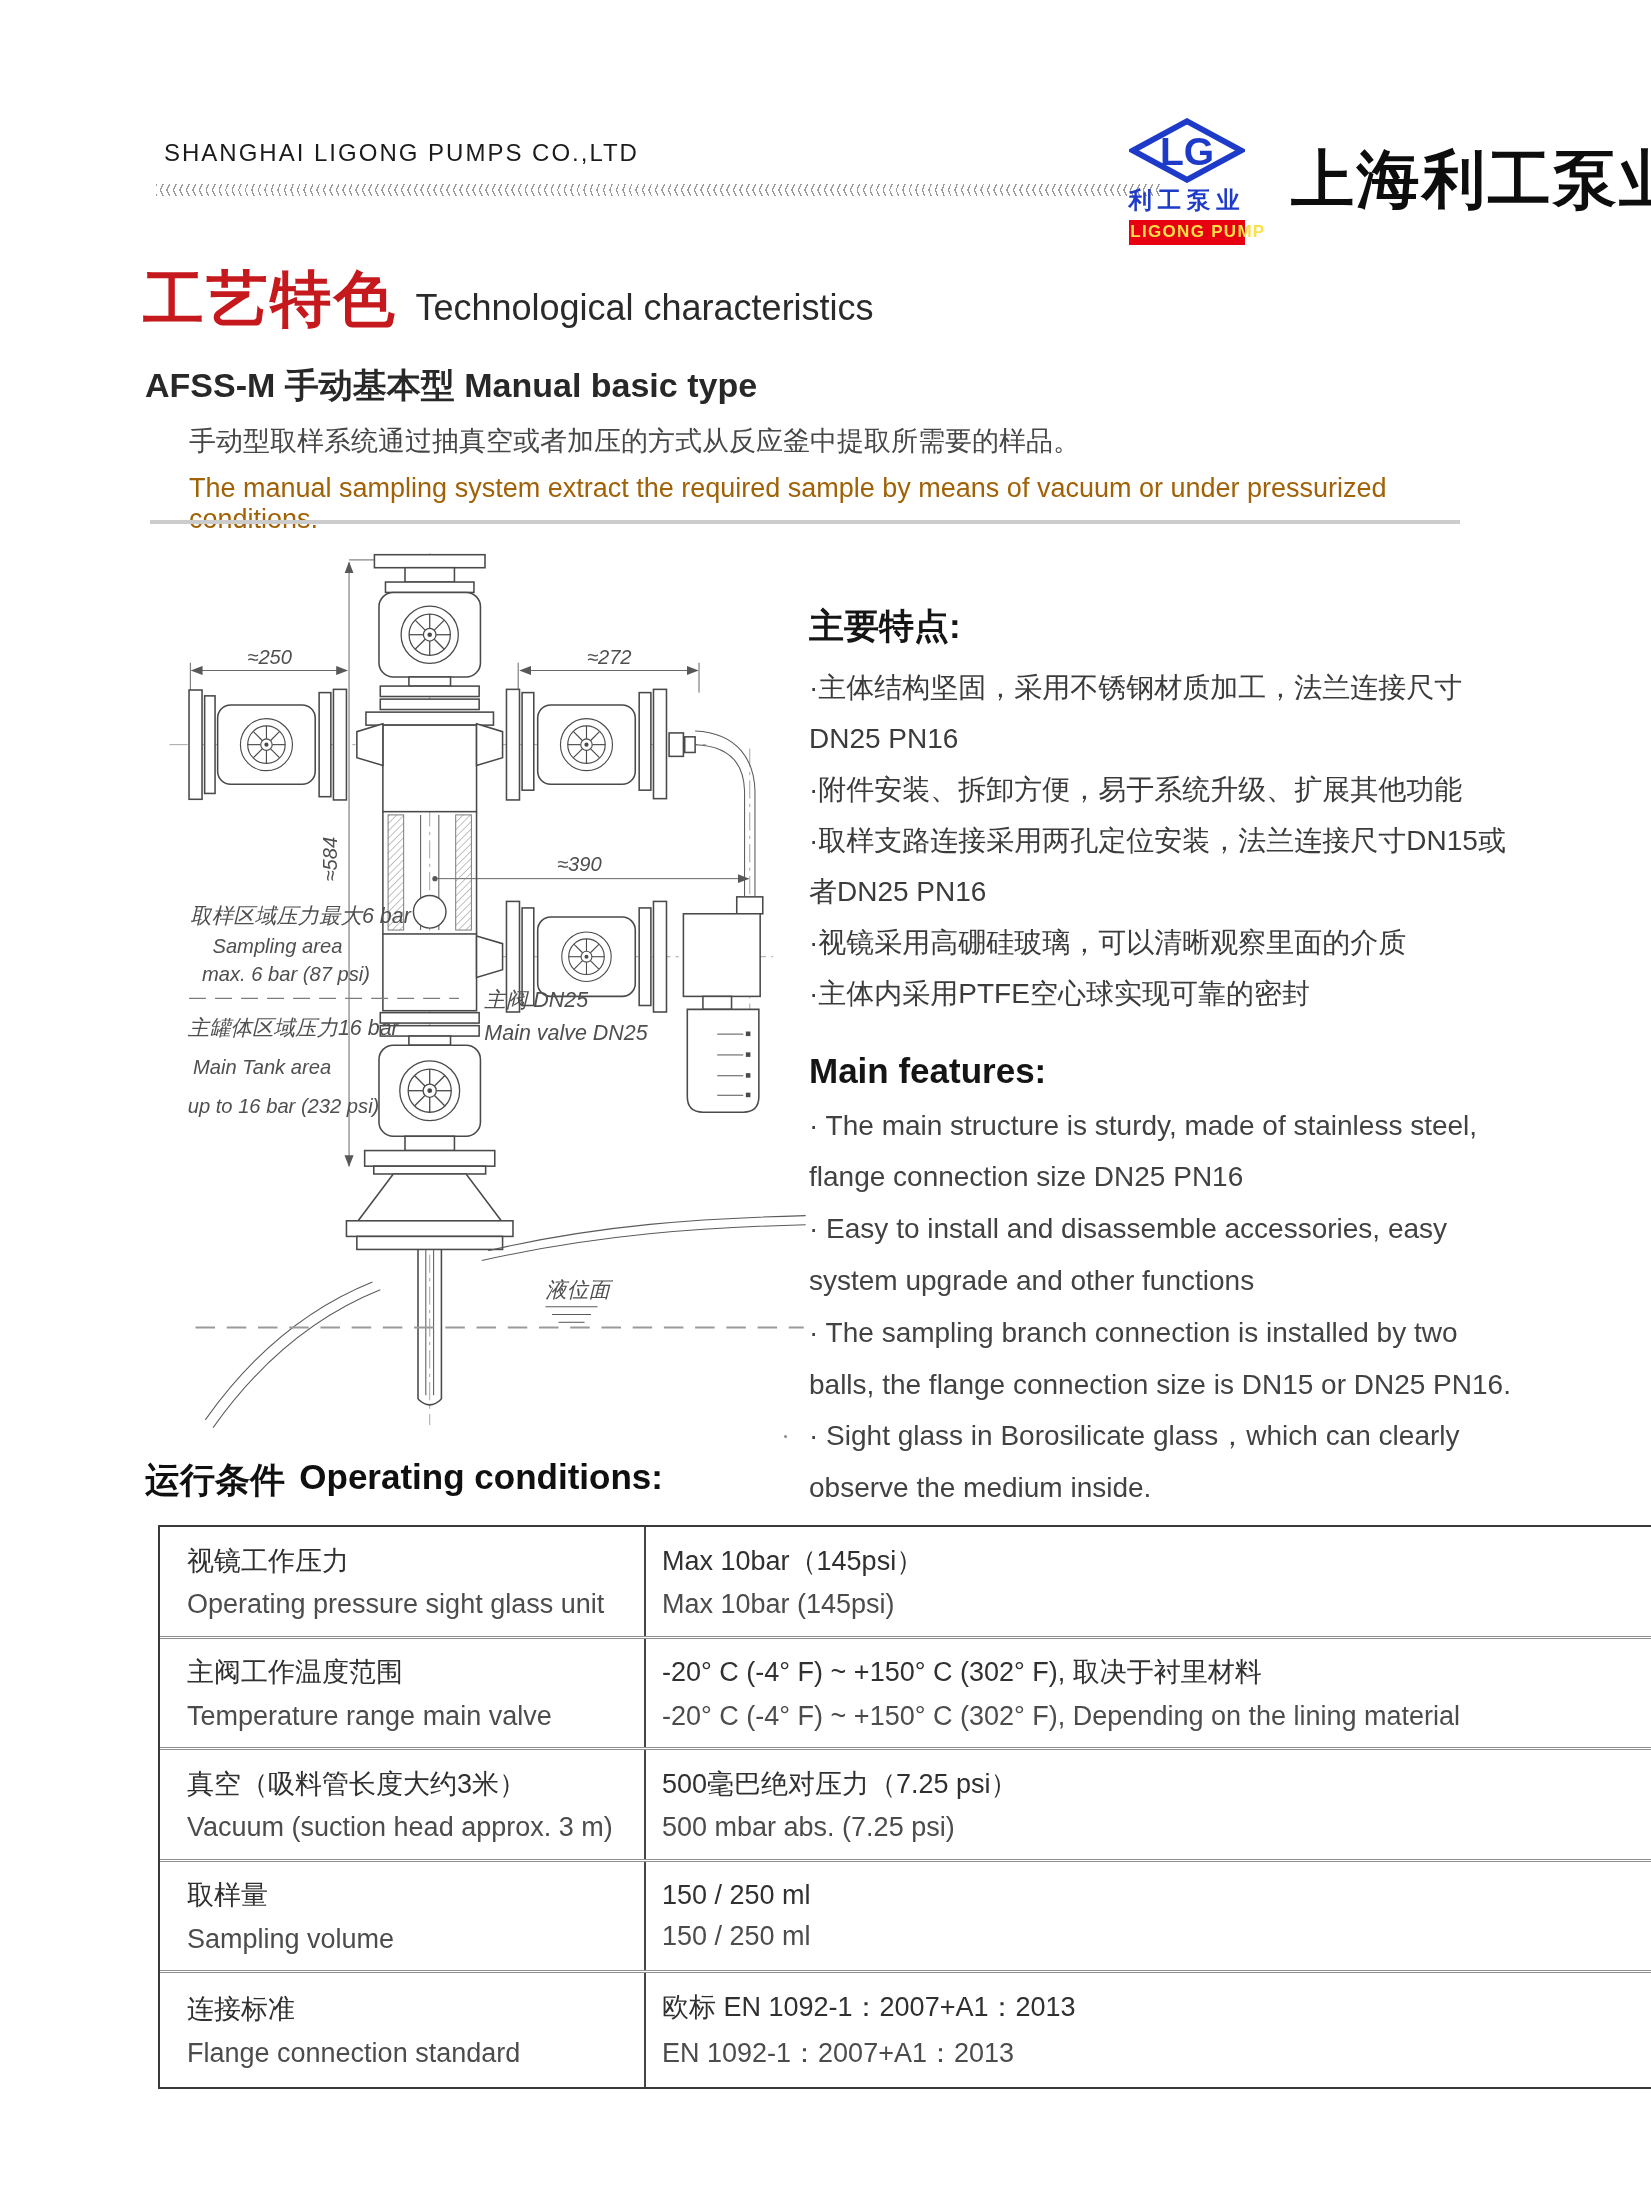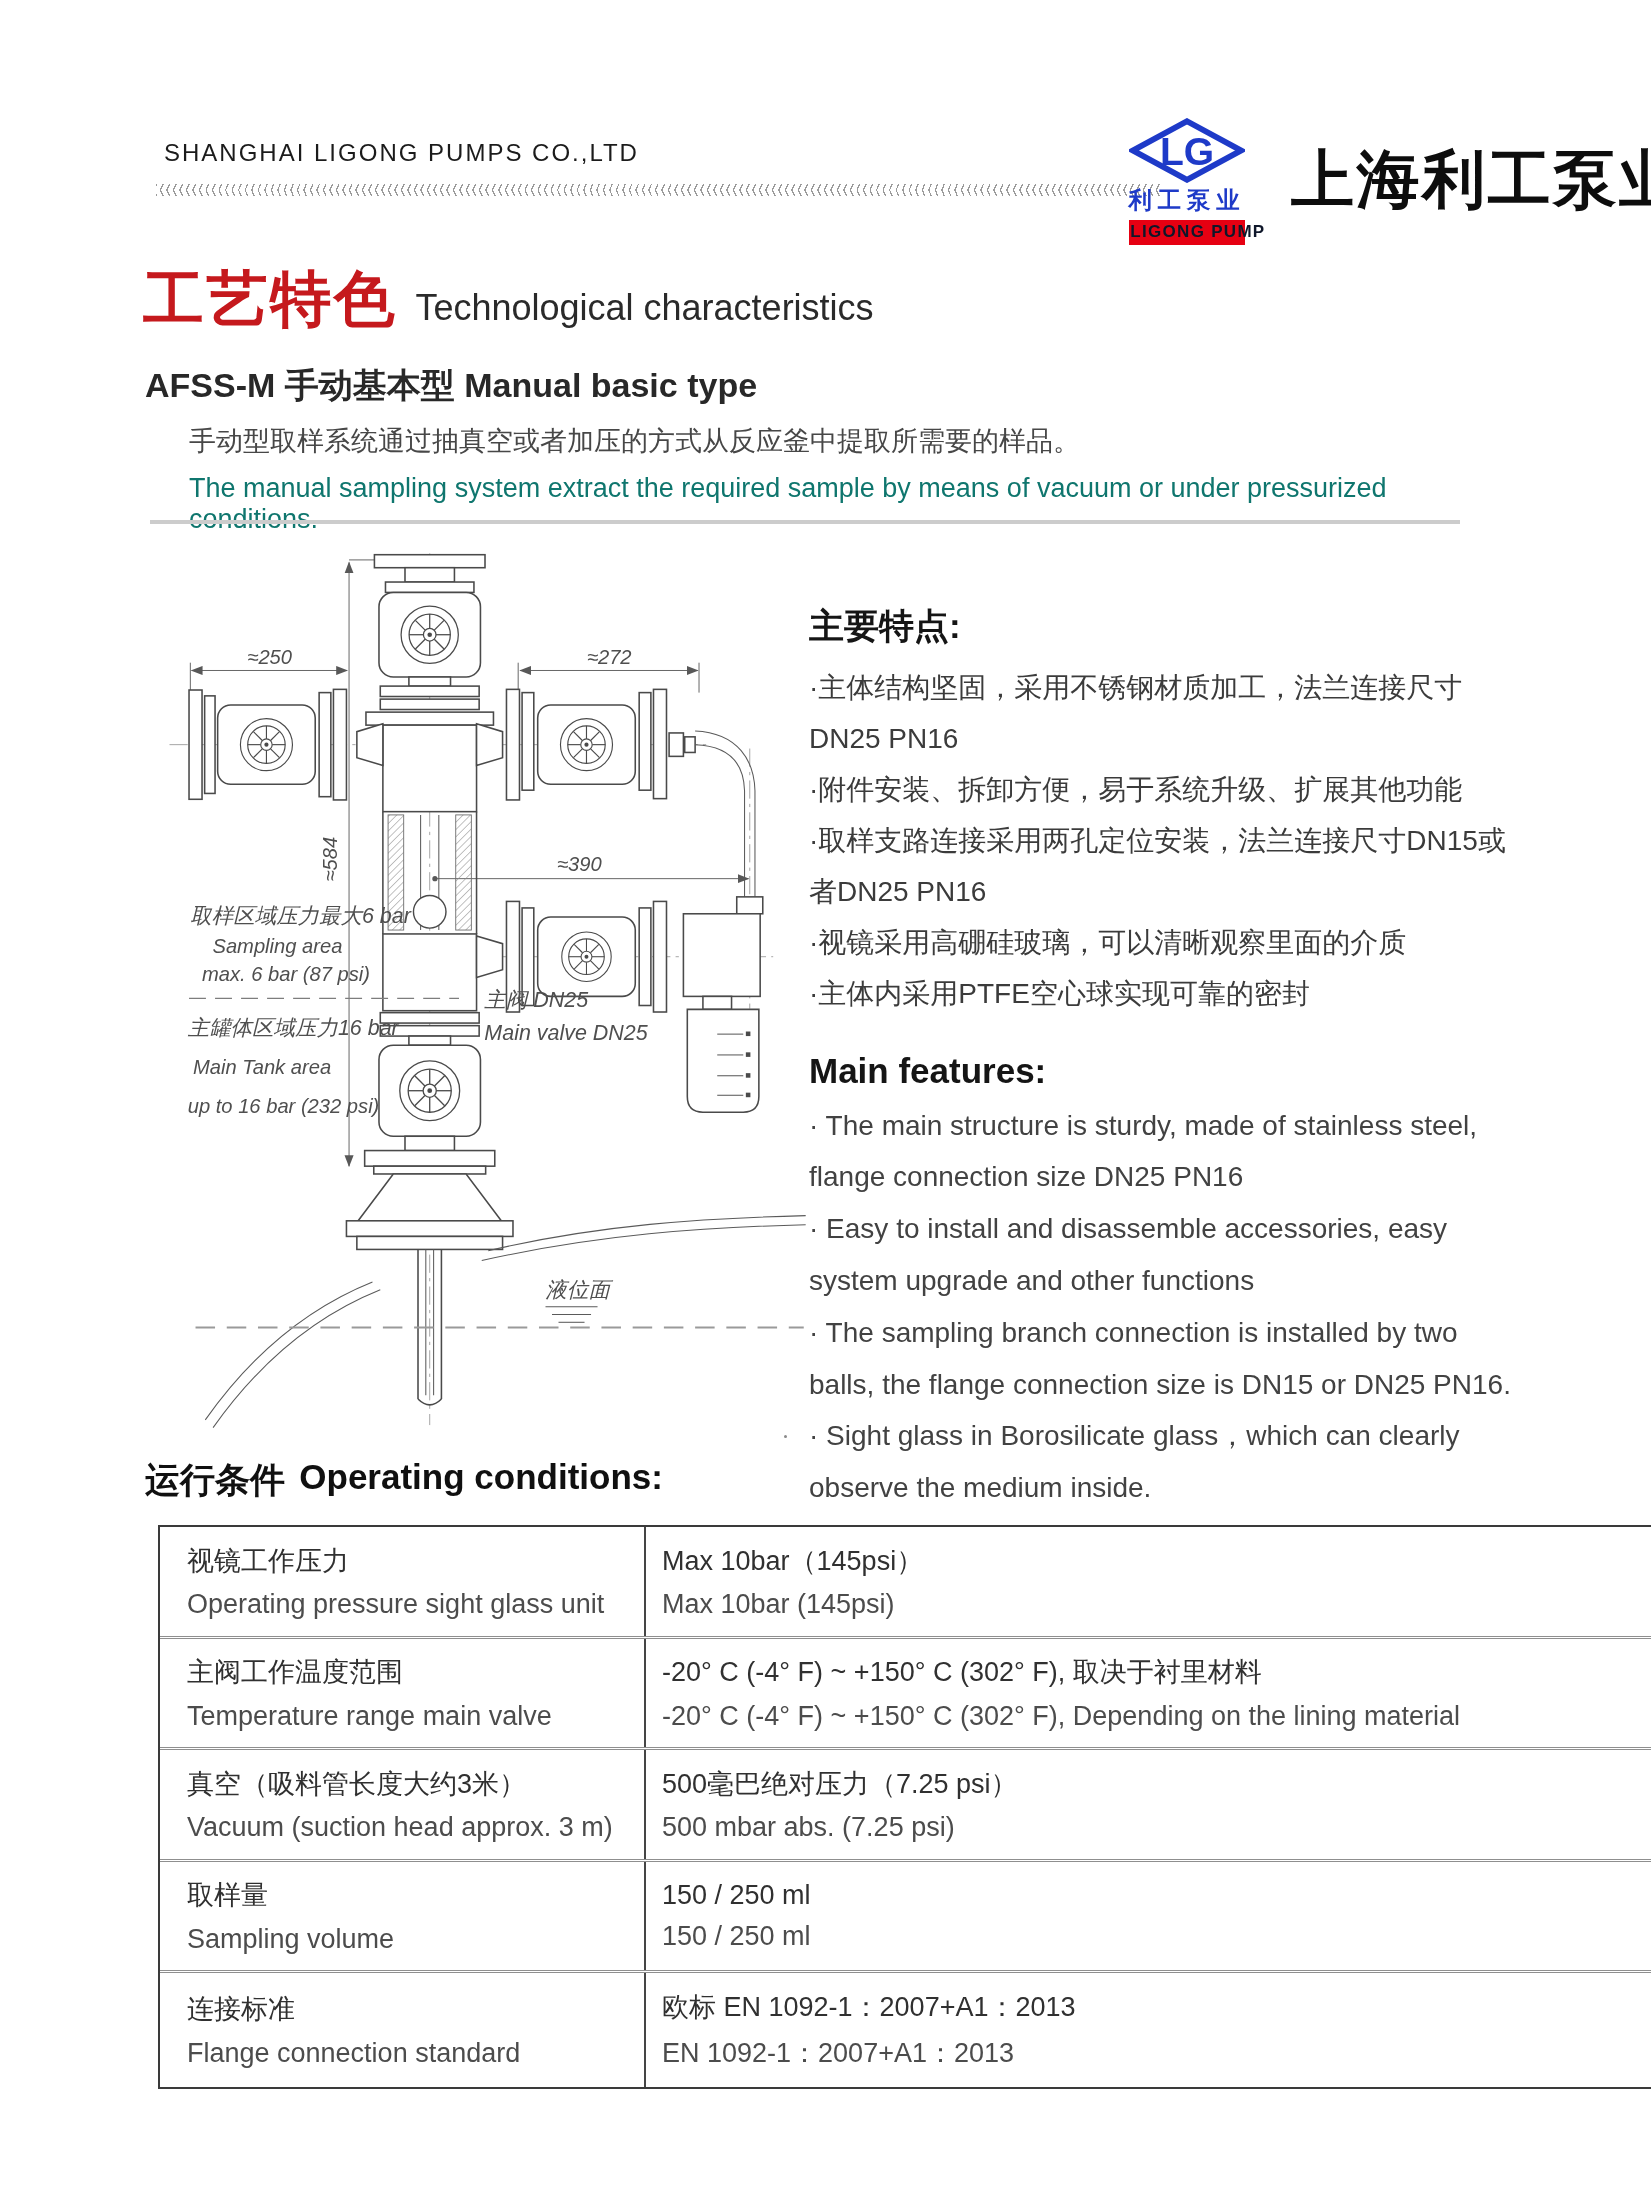--- a/index.html
+++ b/index.html
@@ -11,32 +11,32 @@
 
   
   .company{left:164px;top:139px;font-size:24px;letter-spacing:2px;color:#1b1b1b;}
   .chevron{left:156px;top:184px;width:1004px;height:11.7px;}
   .chevron .half{height:5.9px;}
   .chevron .h1{background:repeating-linear-gradient(115deg,#9b9b9b 0 1.3px,transparent 1.3px 5.9px);}
   .chevron .h2{background:repeating-linear-gradient(65deg,#9b9b9b 0 1.3px,transparent 1.3px 5.9px);}
 
   .logo{left:1129px;top:118px;width:116px;display:flex;flex-direction:column;align-items:center;}
   .logo-cn{font-size:23.4px;font-weight:bold;color:#1e3ac8;letter-spacing:5.9px;margin-top:1.3px;white-space:nowrap;}
-  .logo-en{box-sizing:border-box;width:100%;text-align:center;background:#e60012;color:#0f172a;
+  .logo-en{box-sizing:border-box;width:100%;text-align:center;background:#e60012;color:#fde047;
            font-weight:bold;font-size:17px;letter-spacing:1.3px;padding:2.6px 1.3px 3.3px;margin-top:3.3px;white-space:nowrap;}
   .brand{left:1291px;top:137px;font-size:63px;font-weight:bold;color:#0d0d0d;letter-spacing:2.6px;white-space:nowrap;}
 
   
   .title{left:143px;top:259px;display:flex;align-items:baseline;gap:18px;white-space:nowrap;}
   .title-cn{font-size:61px;font-weight:bold;color:#c5191d;letter-spacing:2.6px;}
   .title-en{font-size:36px;color:#2a2a2a;}
   .subtitle{left:145px;top:363px;font-size:34px;font-weight:bold;color:#282828;white-space:nowrap;}
   .intro{left:189px;top:423px;width:1308px;}
   .intro-cn{font-size:27px;color:#474747;margin:0;}
-  .intro-en{font-size:27px;color:#0f766e;margin:13.7px 0 0 0;}
+  .intro-en{font-size:27px;color:#a16207;margin:13.7px 0 0 0;}
   .divider{left:150px;top:520px;width:1310px;height:3.9px;background:#cccccc;}
 
   
   .features{left:809px;top:603px;width:702px;}
   .f-head{font-size:35px;font-weight:bold;color:#151515;margin:0 0 13px 0;}
   .f-head-en{margin:31px 0 9px 0;}
   .f-item{font-size:28px;color:#3b3b3b;line-height:1.82;margin:0;}
   .f-item-en{color:#424242;line-height:1.85;}
 
   

